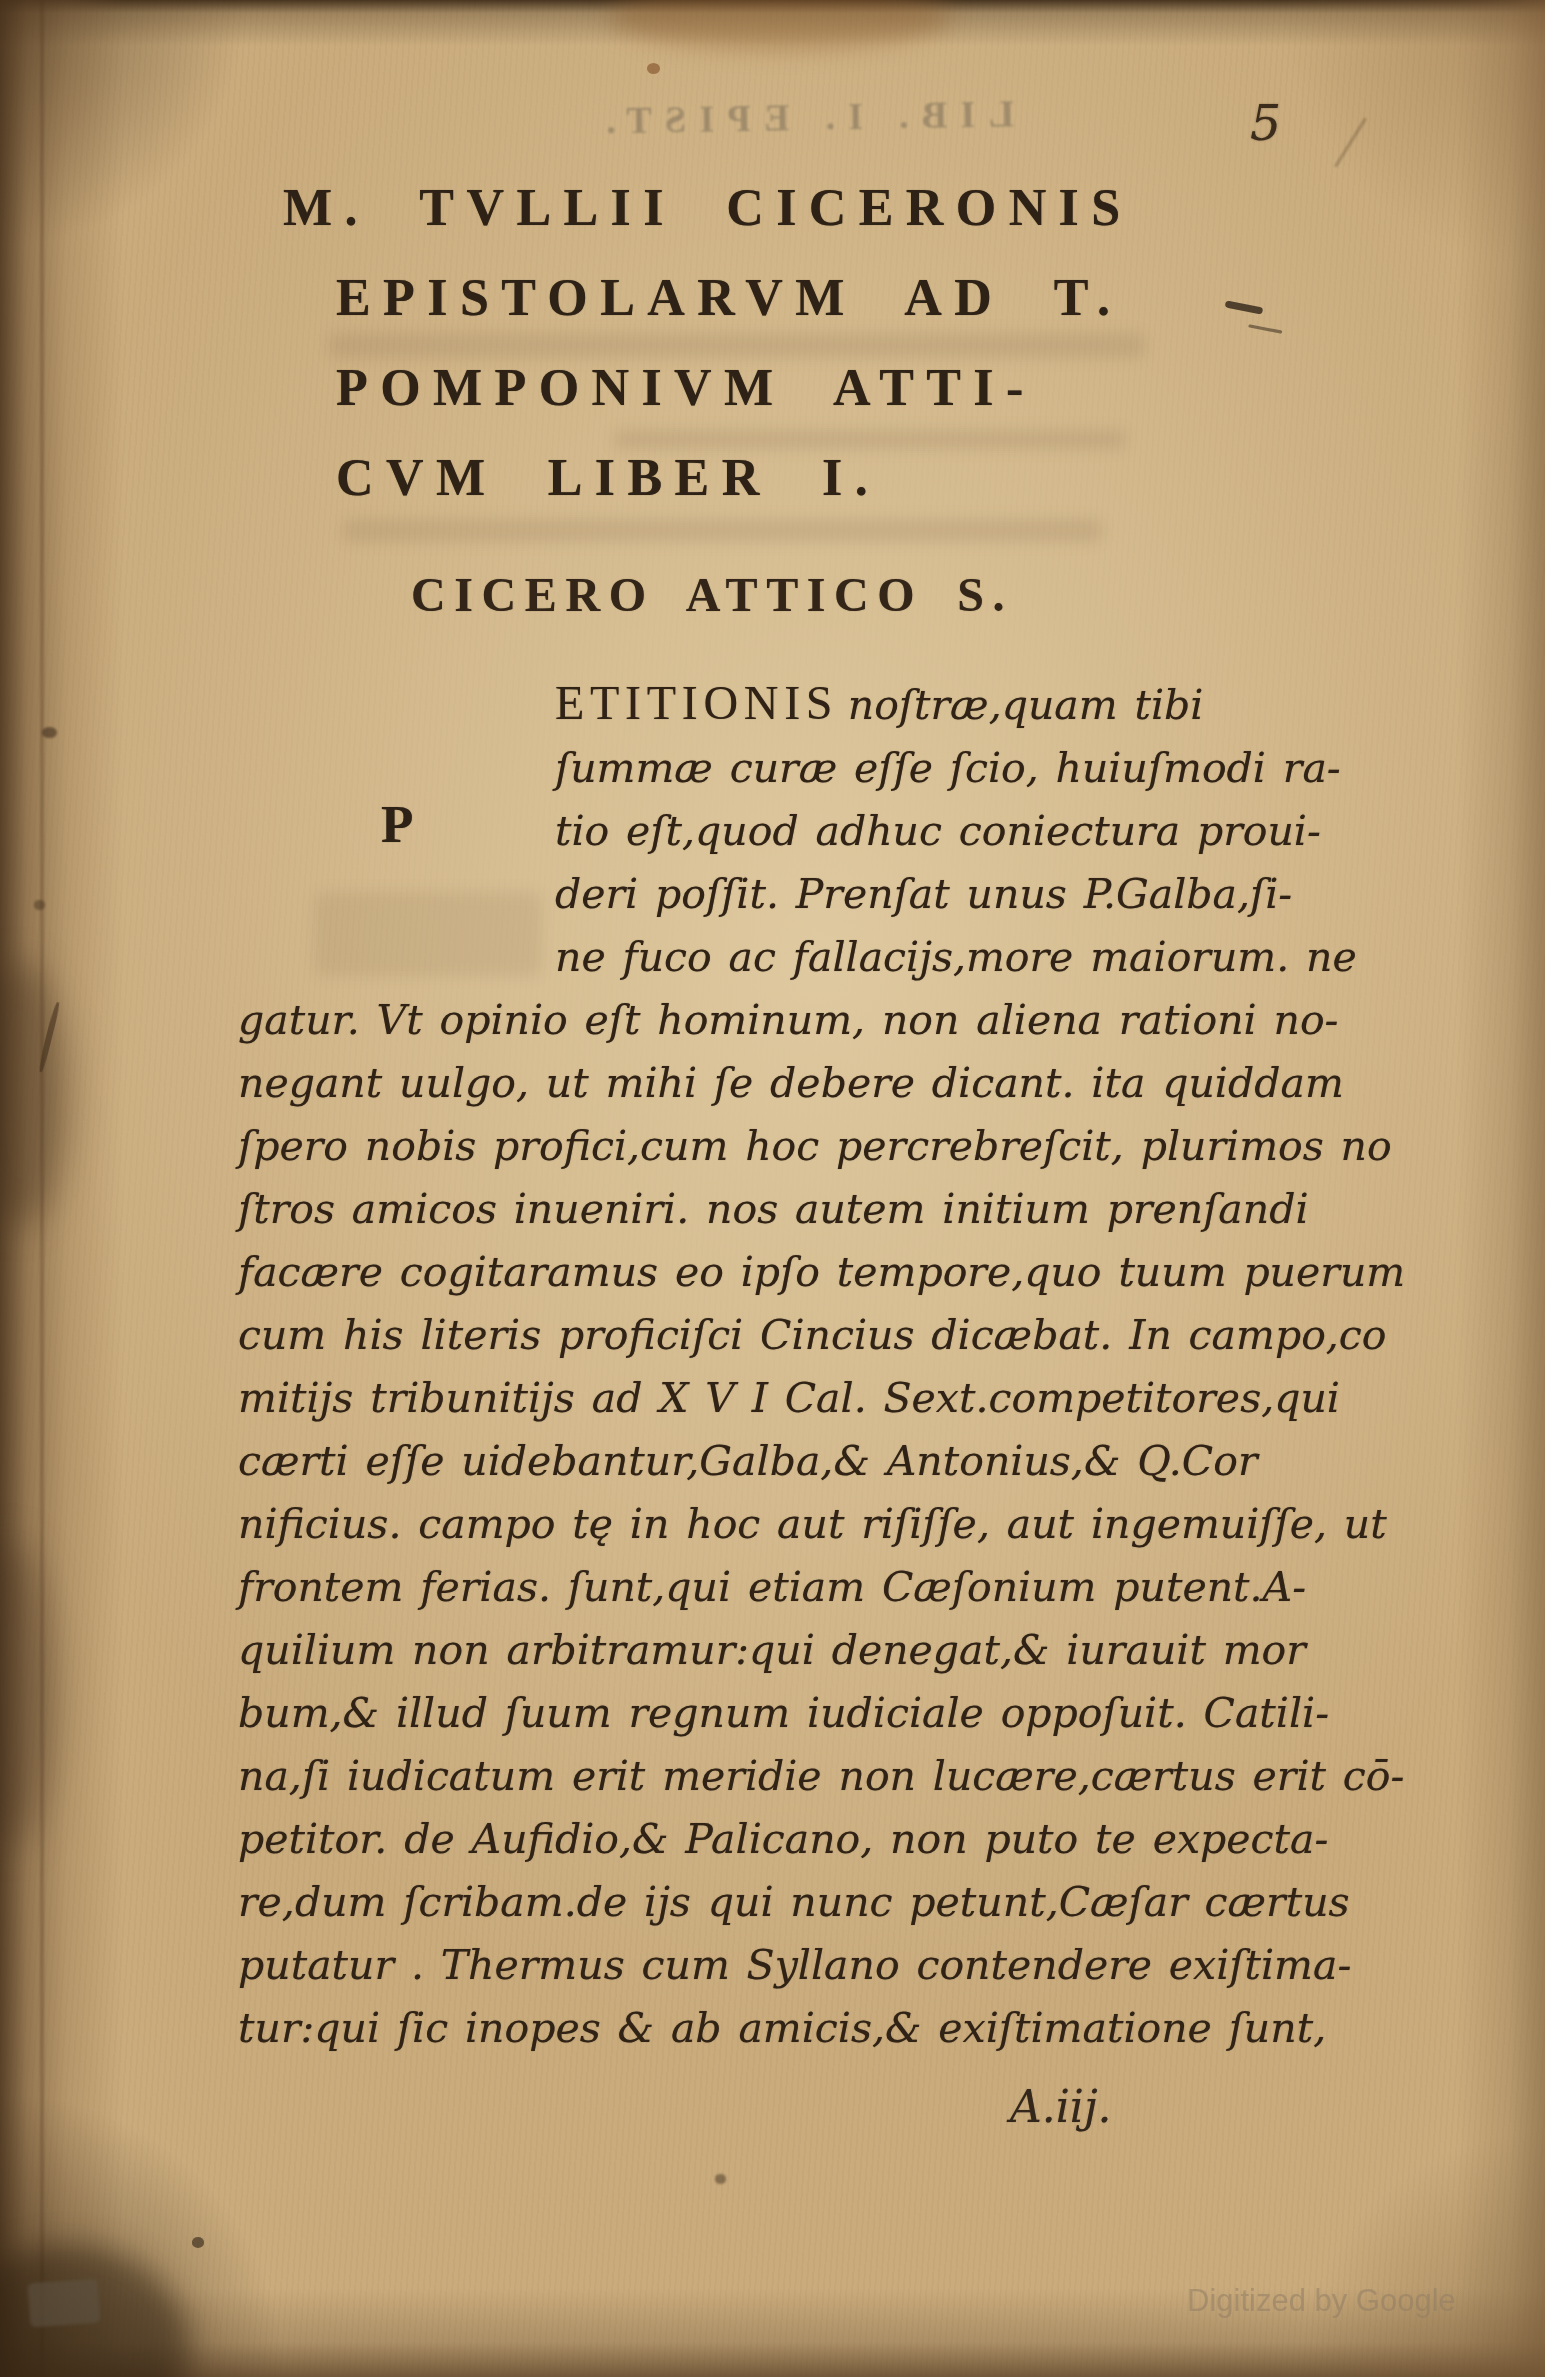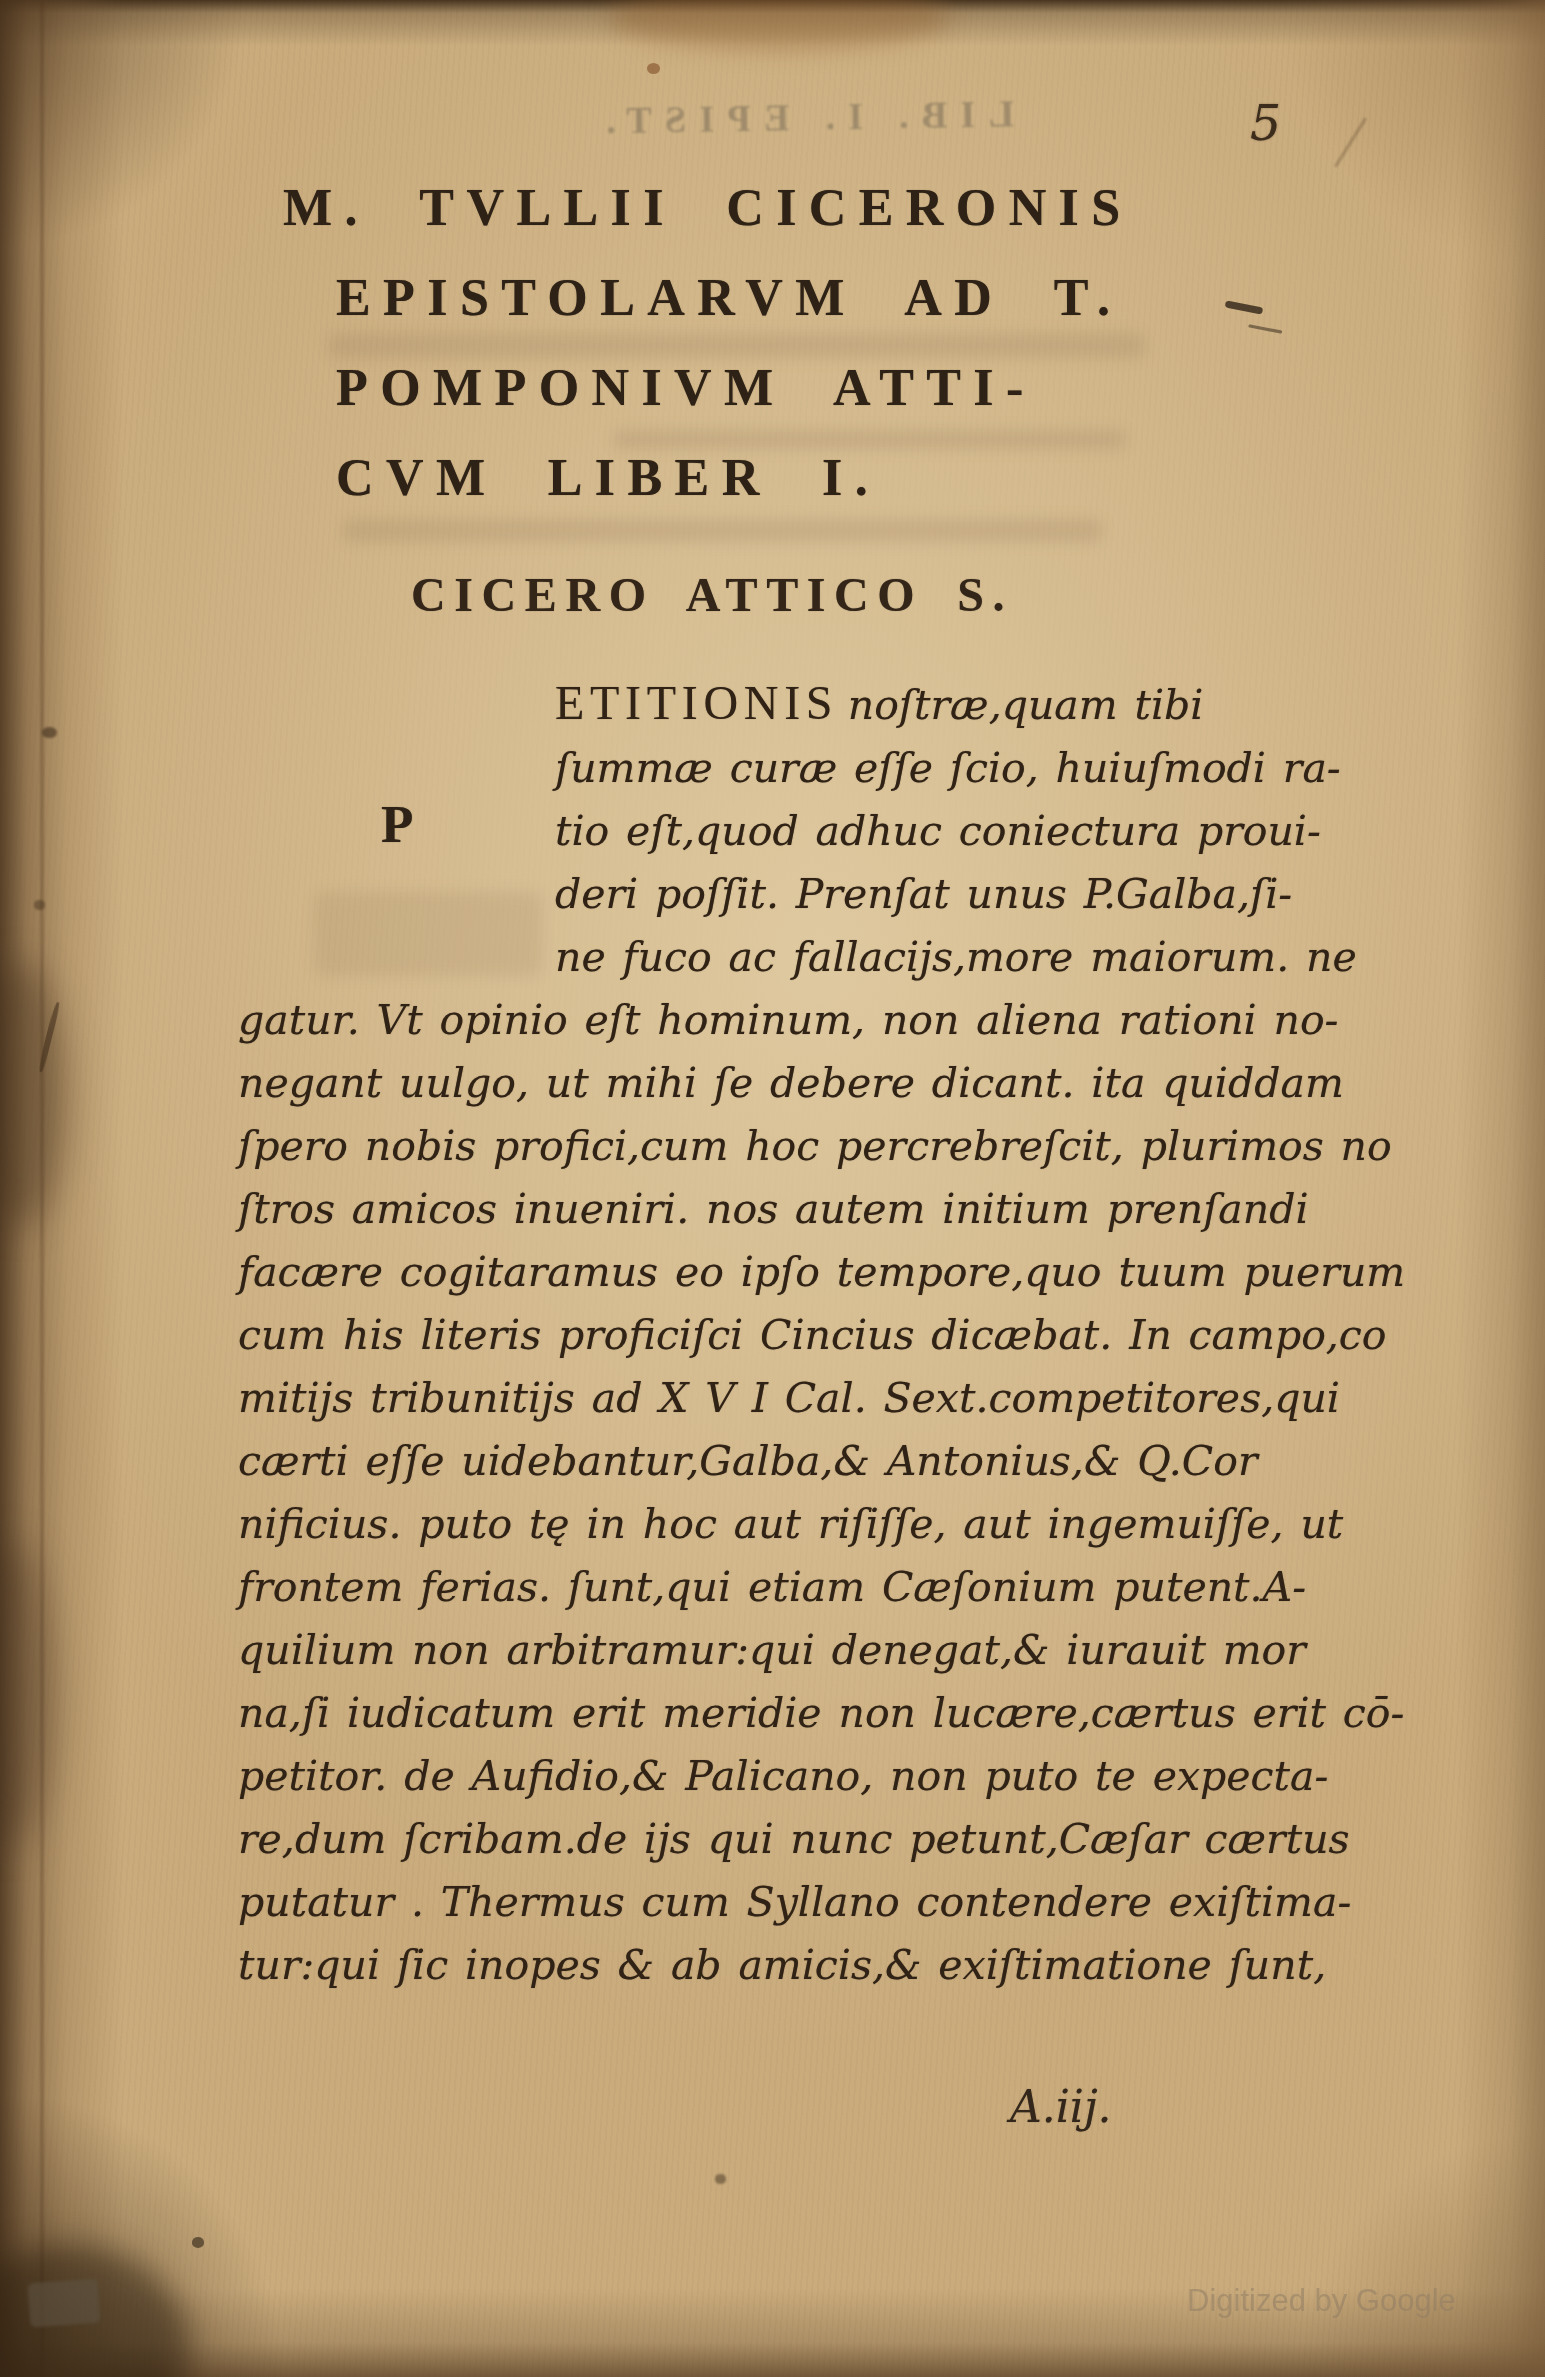--- a/index.html
+++ b/index.html
@@ -113,23 +113,24 @@
     <div class="line indent">deri poſſit. Prenſat unus P.Galba,ſi-</div>
     <div class="line indent">ne fuco ac fallacijs,more maiorum. ne</div>
     <div class="line">gatur. Vt opinio eſt hominum, non aliena rationi no-</div>
     <div class="line">negant uulgo, ut mihi ſe debere dicant. ita quiddam</div>
     <div class="line">ſpero nobis profici,cum hoc percrebreſcit, plurimos no</div>
     <div class="line">ſtros amicos inueniri. nos autem initium prenſandi</div>
     <div class="line">facære cogitaramus eo ipſo tempore,quo tuum puerum</div>
     <div class="line">cum his literis proficiſci Cincius dicæbat. In campo,co</div>
     <div class="line">mitijs tribunitijs ad X V I Cal. Sext.competitores,qui</div>
     <div class="line">cærti eſſe uidebantur,Galba,&amp; Antonius,&amp; Q.Cor</div>
-    <div class="line">nificius. puto tę in hoc aut riſiſſe, aut ingemuiſſe, ut</div>
+    <div class="line">nificius. campo tę in hoc aut riſiſſe, aut ingemuiſſe, ut</div>
     <div class="line">frontem ferias. ſunt,qui etiam Cæſonium putent.A-</div>
     <div class="line">quilium non arbitramur:qui denegat,&amp; iurauit mor</div>
+    <div class="line">bum,&amp; illud ſuum regnum iudiciale oppoſuit. Catili-</div>
     <div class="line">na,ſi iudicatum erit meridie non lucære,cærtus erit cō-</div>
     <div class="line">petitor. de Aufidio,&amp; Palicano, non puto te expecta-</div>
     <div class="line">re,dum ſcribam.de ijs qui nunc petunt,Cæſar cærtus</div>
     <div class="line">putatur . Thermus cum Syllano contendere exiſtima-</div>
     <div class="line">tur:qui ſic inopes &amp; ab amicis,&amp; exiſtimatione ſunt,</div>
   </div>
 
   <div class="abs signature-mark">A.iij.</div>
 
   <div class="abs watermark">Digitized by Google</div>

